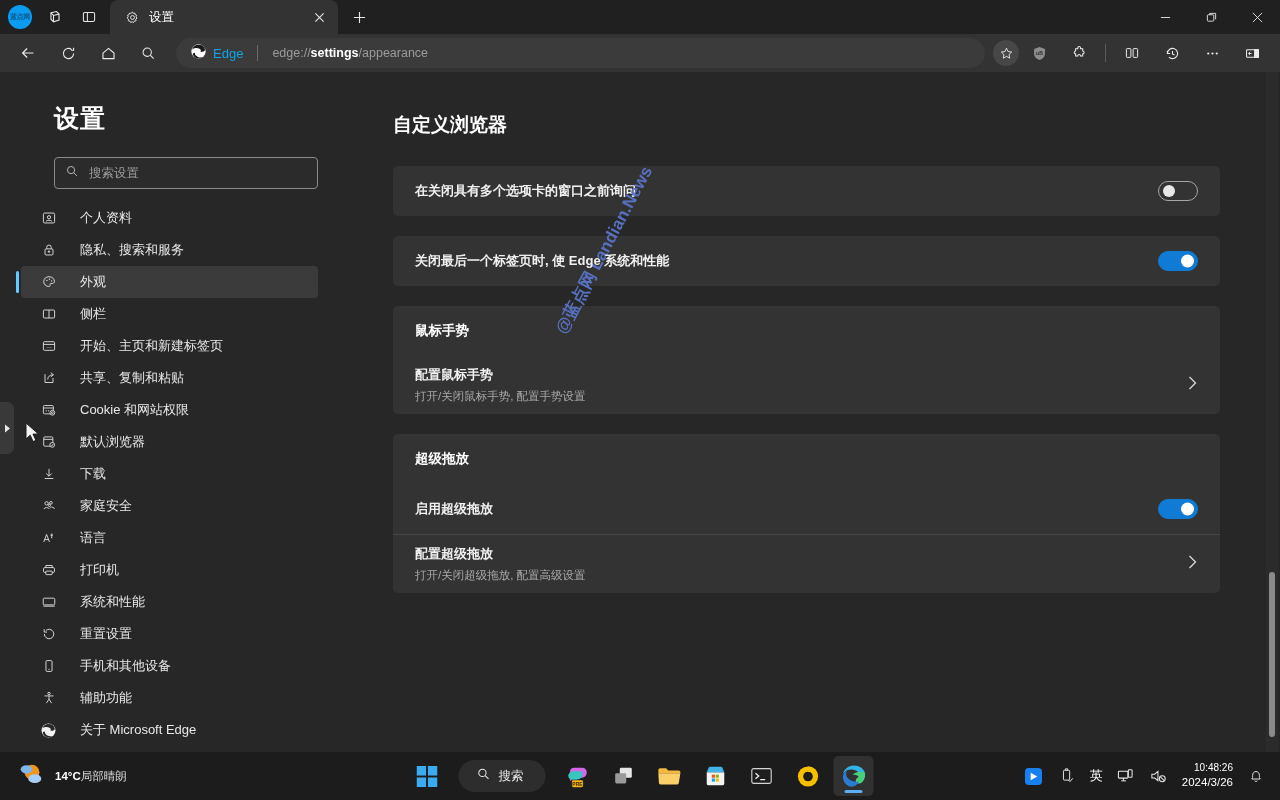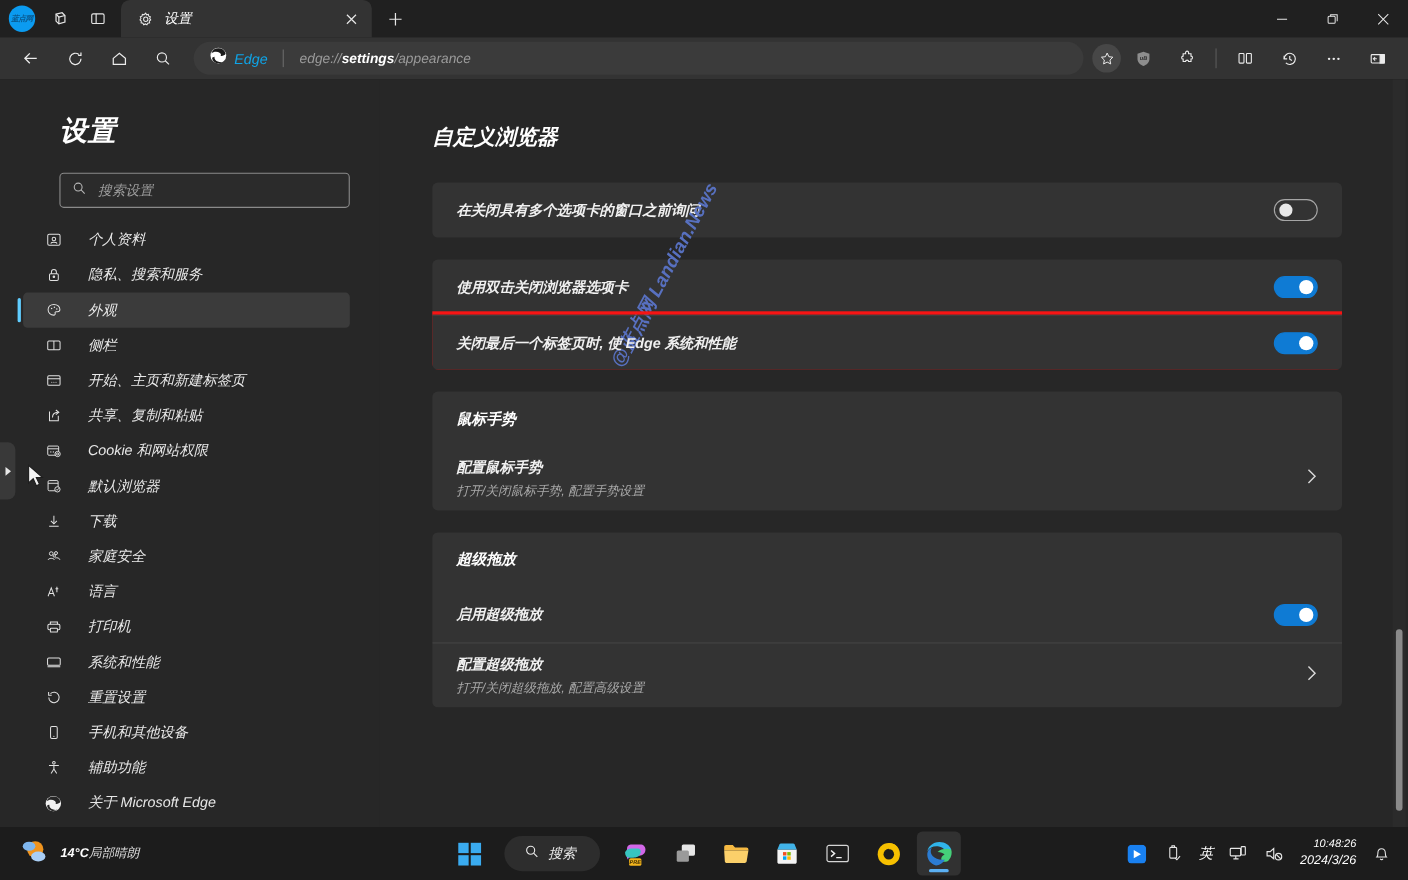--- a/index.html
+++ b/index.html
@@ -3,21 +3,21 @@
 <meta charset="utf-8">
 <style>
   * { box-sizing: border-box; margin: 0; padding: 0; }
   html, body {
     width: 1280px; height: 800px;
     background: #202020;
     font-family: "Liberation Sans", "DejaVu Sans", sans-serif;
     overflow: hidden;
     color: #fff;
   }
-  #app { position: relative; width: 1280px; height: 800px; font-style: italic; }
+  #app { position: relative; width: 1280px; height: 800px; }
 
   
   .titlebar {
     position: absolute; top: 0; left: 0; width: 1280px; height: 34px;
     background: #202020;
     display: flex; align-items: flex-end;
   }
   .tb-left { display: flex; align-items: center; height: 34px; padding-left: 8px; gap: 6px; }
   .avatar {
     width: 24px; height: 24px; border-radius: 50%;
@@ -565,24 +565,20 @@
       <div class="main-inner">
         <div class="main-title">自定义浏览器</div>
         <div id="cards">
             <div class="card">
               <div class="row">
                 <span class="row-label bold">在关闭具有多个选项卡的窗口之前询问</span>
                 <span class="toggle off"></span>
               </div>
             </div>
             <div class="card">
-              <div class="row">
-                <span class="row-label bold">使用双击关闭浏览器选项卡</span>
-                <span class="toggle on"></span>
-              </div>
               <div class="row highlight-row">
                 <span class="row-label bold">关闭最后一个标签页时, 使 Edge 系统和性能</span>
                 <span class="toggle on"></span>
               </div>
             </div>
             <div class="card">
               <div class="row-head">
                 <span class="hlabel">鼠标手势</span>
               </div>
               <div class="row tall">

